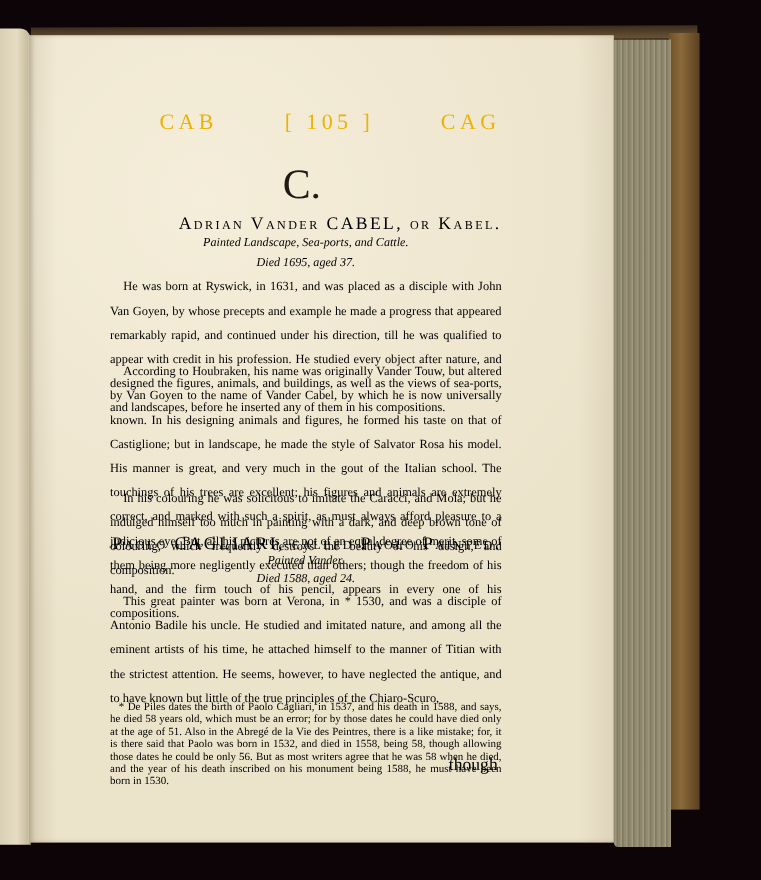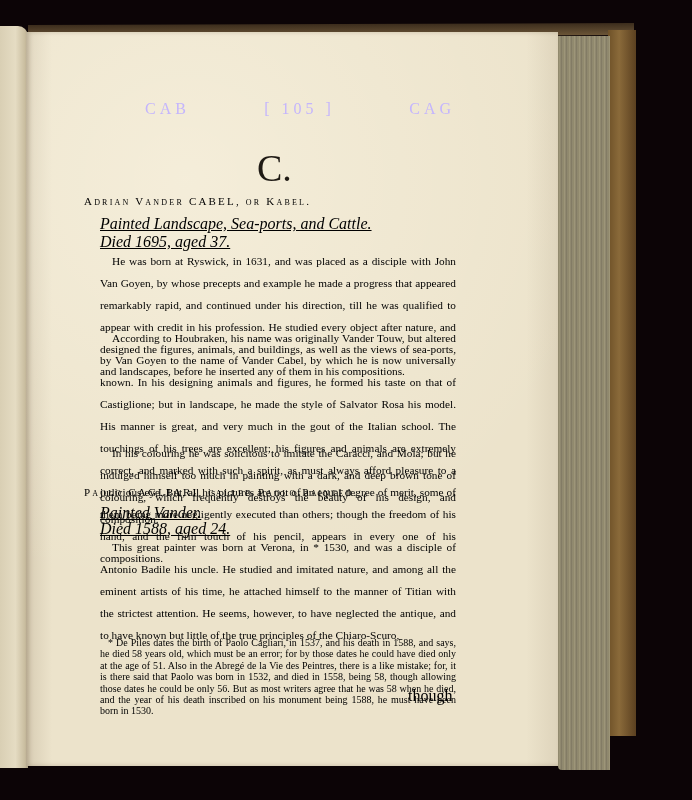--- a/index.html
+++ b/index.html
@@ -32,33 +32,33 @@
     background: repeating-linear-gradient(90deg, #8b8468 0px, #a39b7e 2px, #7c7560 3px, #968f74 5px);
     border-bottom-left-radius: 4px;
   }
   .cover-edge {
     position: absolute; left: 608px; top: 30px; width: 28px; height: 706px;
     background: linear-gradient(90deg, #6e5128, #8a6a3a 40%, #5b4020);
   }
   .running-head {
     position: absolute; top: 100px; left: 145px; width: 310px;
     display: flex; justify-content: space-between;
-    font-size: 16px; letter-spacing: 4px; color: #c4b5fd;
+    font-size: 20px; letter-spacing: 4px; color: #eab308;
   }
   .big-letter {
     position: absolute; top: 146px; left: 257px;
     font-size: 38px; color: #1f1a14;
   }
   .entry-title {
-    position: absolute; left: 84px; width: 356px; text-align: left;
-    font-size: 11px; letter-spacing: 2.2px; font-variant: small-caps;
+    position: absolute; left: 100px; width: 356px; text-align: right;
+    font-size: 16px; letter-spacing: 2.2px; font-variant: small-caps;
   }
   .entry-sub {
-    position: absolute; left: 100px; width: 356px; text-align: left;
-    font-size: 16px; font-style: italic; text-decoration: underline;
+    position: absolute; left: 100px; width: 356px; text-align: center;
+    font-size: 11px; font-style: italic;
   }
   .para {
     position: absolute; left: 100px; width: 356px;
     font-size: 11.3px; line-height: 22px; text-align: justify;
     text-indent: 12px;
   }
   .footnote {
     position: absolute; left: 100px; width: 356px;
     font-size: 10px; line-height: 11.4px; text-align: justify;
     text-indent: 8px;

